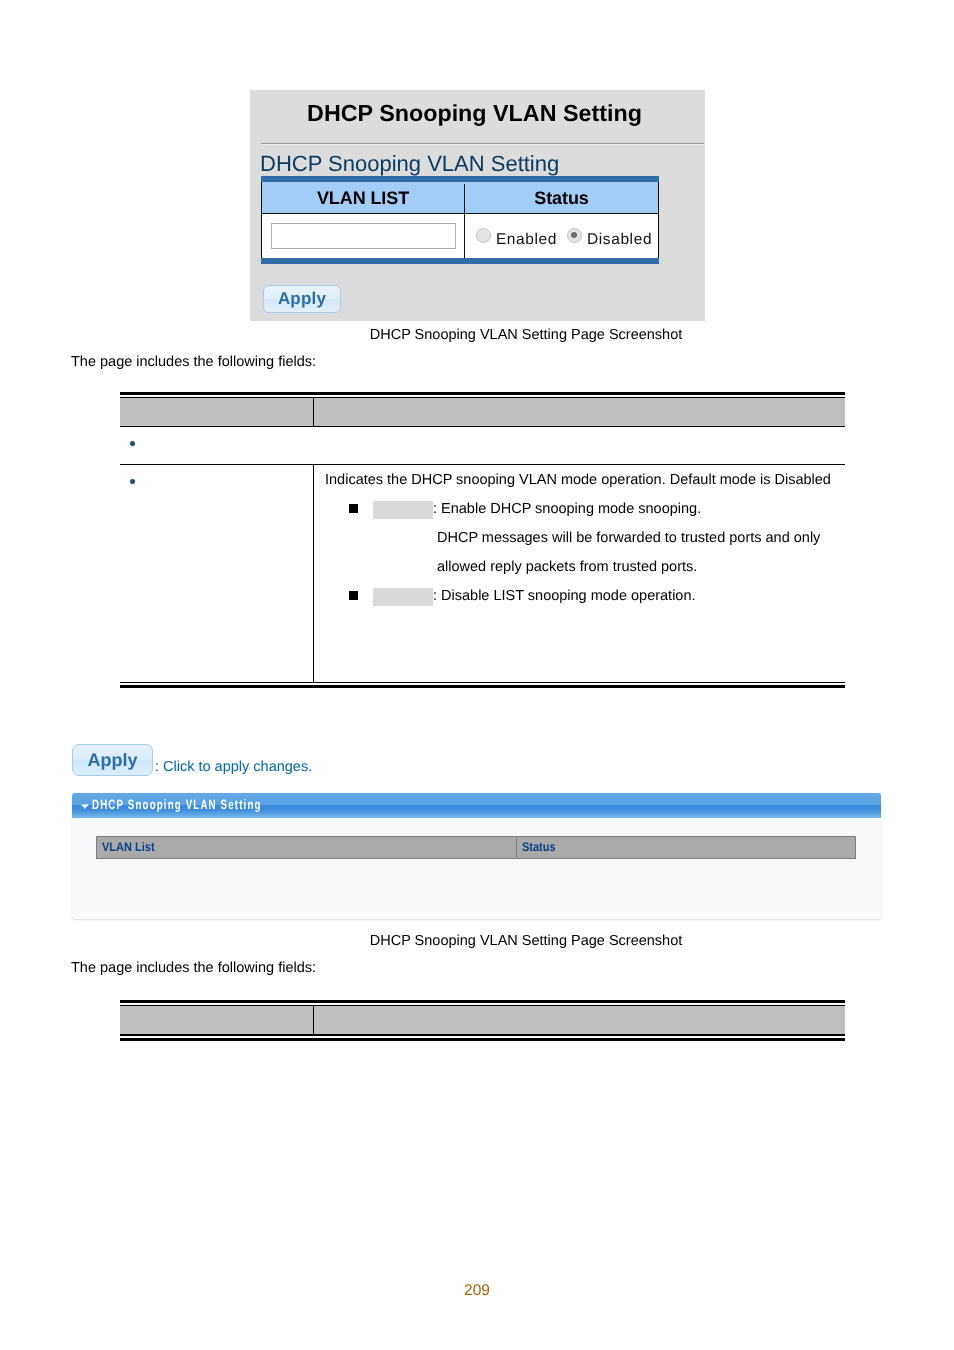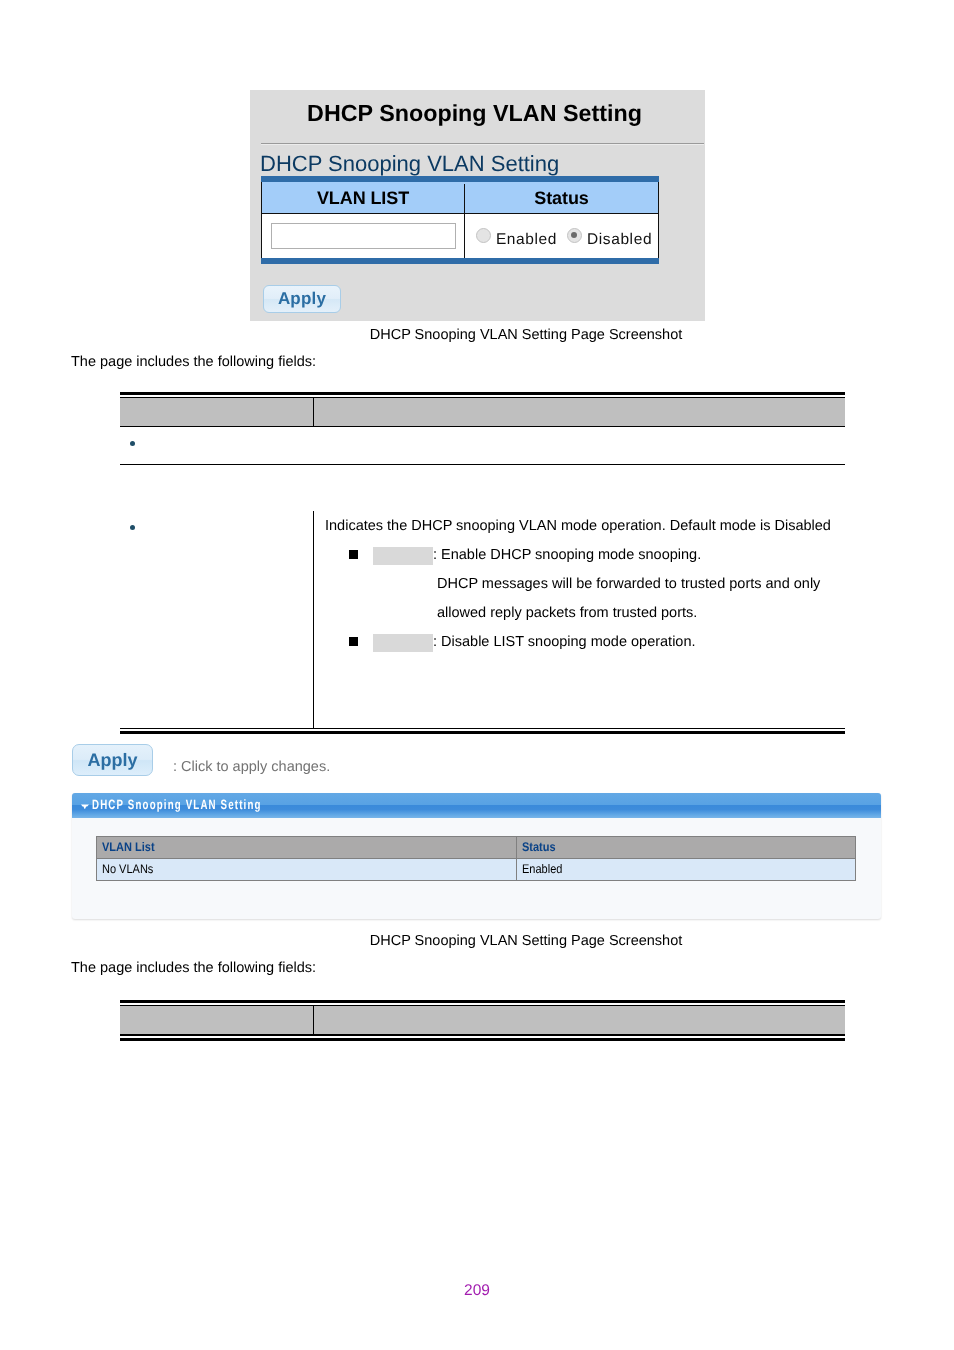--- a/index.html
+++ b/index.html
@@ -35,51 +35,51 @@
   .para{position:absolute;font-size:14.5px;line-height:20px;color:#000;}
 
   
   .ftable{position:absolute;}
   .ft-topline{height:3px;background:#000;}
   .ft-topline2{height:1.5px;background:#000;margin-top:1.5px;}
   .ft-botline{height:1.2px;background:#000;}
   .ft-botline2{height:3px;background:#000;margin-top:1.6px;}
   .ft-head{height:28px;background:#bfbfbf;border-bottom:1.5px solid #000;display:flex;}
   .ft-row{display:flex;border-bottom:1.2px solid #000;}
-  .ft-row.last{border-bottom:none;margin-top:46px;}
+  .ft-row.last{border-bottom:none;}
   .ft-c1{width:193px;box-sizing:border-box;position:relative;}
   .ft-c2{flex:1;box-sizing:border-box;border-left:1.4px solid #000;padding:1px 0 4px 11px;font-size:14.5px;line-height:29px;color:#000;}
   .ft-head .ft-c2{border-left:1.4px solid #000;padding:0;}
   .bullet{position:absolute;left:10px;top:14px;width:5px;height:5px;border-radius:50%;background:#1f4e68;}
   .sqbullet{display:inline-block;width:9px;height:9px;background:#000;vertical-align:middle;margin-right:0;position:relative;top:-1px;}
   .blank-hl{display:inline-block;background:#d9d9d9;height:18px;vertical-align:-6px;margin-left:-1px;}
 
   
   .apply-note{position:absolute;left:72px;top:744px;display:flex;align-items:flex-end;}
   .apply-btn2{width:81px;height:32px;border:1px solid #a8cde8;border-radius:7px;
     background:linear-gradient(to bottom,#e4f1fb 0%,#dcecf9 48%,#cfe6f7 52%,#ddeefb 100%);
     display:flex;align-items:center;justify-content:center;font-weight:bold;font-size:18px;color:#2b6ea3;box-sizing:border-box;}
-  .apply-note-txt{font-size:14.5px;line-height:16px;color:#737373;margin-left:20px;position:relative;top:-1px;}
+  .apply-note-txt{font-size:14.5px;line-height:16px;color:#0369a1;margin-left:2px;position:relative;top:-1px;}
 
   
   .shot2{position:absolute;left:72px;top:793px;width:809px;height:126px;border-radius:3px;background:#f7f9fb;
      box-shadow:0 1px 2px rgba(0,0,0,0.14);}
   .s2-bar{height:25px;border-radius:3px 3px 0 0;
      background:linear-gradient(to bottom,#63a8e5 0%,#58a2e4 46%,#3a8ada 50%,#3e8cdb 66%,#63a9e6 88%,#79b5e9 100%);
      display:flex;align-items:flex-start;overflow:hidden;}
   .s2-arrow{margin-left:9px;margin-top:11px;width:8px;height:6px;flex:none;display:block;line-height:0;}
   .s2-arrow svg{display:block;}
   .s2-bartxt{margin-left:3px;margin-top:4px;color:#fff;font-weight:bold;font-size:13.5px;letter-spacing:1.6px;display:inline-block;transform:scaleX(0.72);transform-origin:left top;}
   .s2-table{position:absolute;left:24px;top:43px;width:760px;border:1px solid #808080;border-collapse:collapse;}
   .s2-table td{border:1px solid #808080;padding:0 5px;height:21px;font-size:12.5px;line-height:21px;}
   .s2-th{background:#abaaaa;color:#0a4287;font-weight:bold;}
   .s2-th > span, .s2-td > span{display:inline-block;transform:scaleX(0.88);transform-origin:left center;}
   .s2-td{background:#d9e8f8;color:#000;}
 
-  .pageno{position:absolute;left:0;top:1282px;width:954px;text-align:center;font-size:15.5px;line-height:18px;color:#a21caf;}
+  .pageno{position:absolute;left:0;top:1282px;width:954px;text-align:center;font-size:15.5px;line-height:18px;color:#a16207;}
 </style>
 </head>
 <body>
 
 <div class="page">
 
   <div class="shot1">
     <div class="shot1-title">DHCP Snooping VLAN Setting</div>
     <div class="shot1-rule"></div>
     <div class="shot1-sub">DHCP Snooping VLAN Setting</div>
@@ -162,24 +162,20 @@
           </svg>
         </span>
       <span class="s2-bartxt">DHCP Snooping VLAN Setting</span>
     </div>
     <table class="s2-table">
       <tbody>
           <tr>
         <td class="s2-th" style="width:409px"><span>VLAN List</span></td>
         <td class="s2-th"><span>Status</span></td>
       </tr>
-      <tr>
-        <td class="s2-td"><span>No VLANs</span></td>
-        <td class="s2-td"><span>Enabled</span></td>
-      </tr>
     </tbody>
       </table>
   </div>
 
   <div class="cap" style="left:72px;top:931px;width:908px;">DHCP Snooping VLAN Setting Page Screenshot</div>
   <div class="para" style="left:71px;top:958px;">The page includes the following fields:</div>
 
   <div class="ftable" style="left:120px;top:1000px;width:725px;">
     <div class="ft-topline"></div>
     <div class="ft-topline2"></div>

